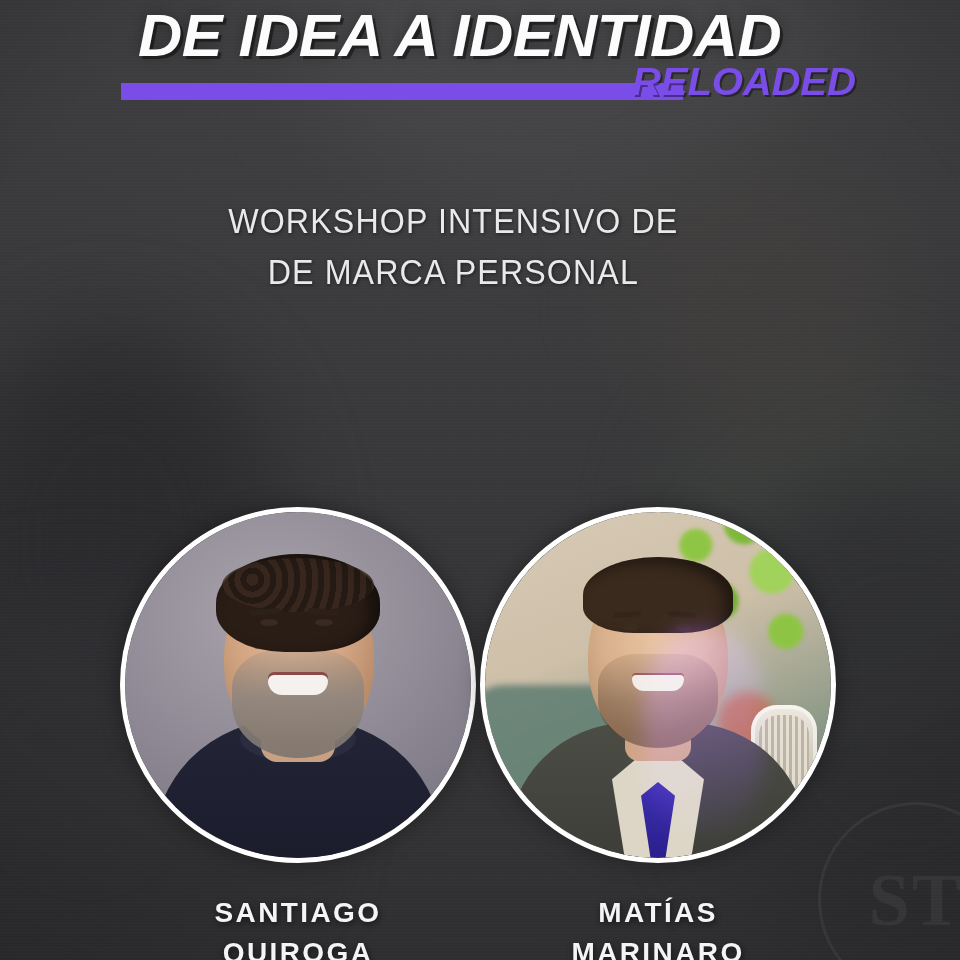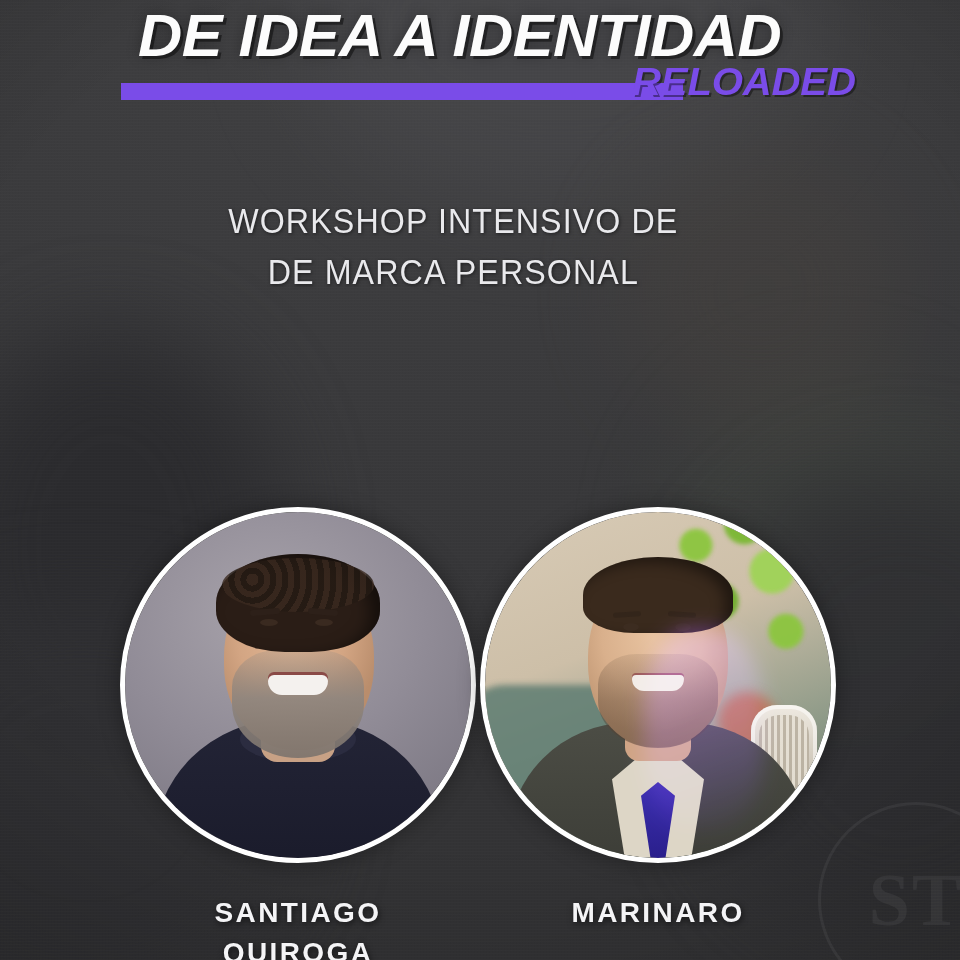--- a/index.html
+++ b/index.html
@@ -393,18 +393,19 @@
           <div class="p2-smile"></div>
           <div class="p2-hair"></div>
           <div class="p2-brow l"></div>
           <div class="p2-brow r"></div>
           <div class="p2-eye l"></div>
           <div class="p2-eye r"></div>
           <div class="p2-purple"></div>
         </div>
       </div>
       <div class="sp-name">
+        <span>MATÍAS</span>
         <span>MARINARO</span>
       </div>
     </div>
 
   </div>
 </div>
 
 </body></html>

